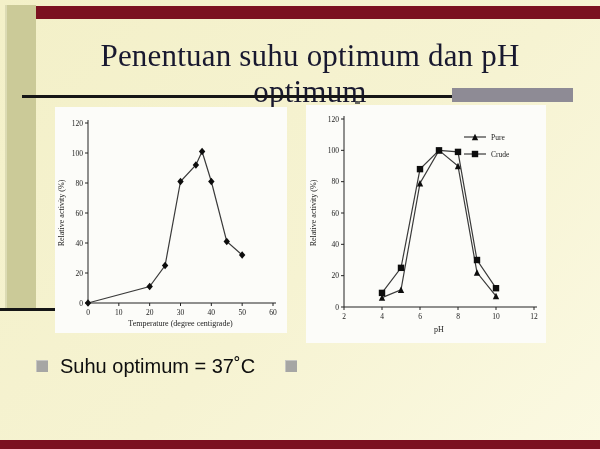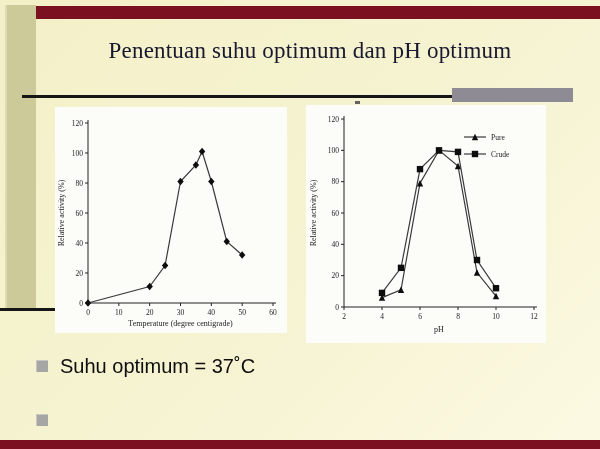--- a/index.html
+++ b/index.html
@@ -9,31 +9,31 @@
     font-family:"Liberation Sans",sans-serif;
   }
   .top-bar{position:absolute;left:36px;top:6px;width:564px;height:13px;background:var(--maroon);}
   .bottom-bar{position:absolute;left:0;top:440px;width:600px;height:9px;background:var(--maroon);}
   .olive-strip{position:absolute;left:5px;top:5px;width:31px;height:304px;background:var(--olive);
     box-shadow:inset 2px 0 0 #DCDBB4;}
   .strip-underline{position:absolute;left:0;top:308px;width:118px;height:3px;background:#161616;}
   .slide-title{
     position:absolute;left:40px;right:20px;top:38px;margin:0;
     text-align:center;font-family:"Liberation Serif",serif;font-weight:normal;
-    font-size:23px;color:var(--title);letter-spacing:.2px;
+    font-size:31px;color:var(--title);letter-spacing:.2px;
   }
   .divider-line{position:absolute;left:22px;top:95px;width:549px;height:3px;background:#161616;}
   .gray-accent{position:absolute;left:452px;top:88px;width:121px;height:14px;background:var(--grayacc);}
   .stray-mark{position:absolute;left:355px;top:101px;width:5px;height:3px;background:#4a4a4a;opacity:.85;}
   .chart-panel{position:absolute;background:#FCFCF9;}
   #left-panel{left:55px;top:107px;width:232px;height:226px;}
   #right-panel{left:306px;top:105px;width:240px;height:238px;}
   svg{display:block;}
   svg text{font-family:"Liberation Serif",serif;fill:#222;}
-  .bullet-list{position:absolute;left:36px;top:354px;display:flex;flex-direction:column;gap:30px;}
+  .bullet-list{position:absolute;left:36px;top:354px;display:flex;flex-direction:row;gap:30px;}
   .bullet-item{display:flex;align-items:flex-start;}
   .bullet-square{width:12px;height:12px;margin:6px 12px 0 0;background:var(--bullet);
     box-shadow:inset 1px 1px 0 #C6C6C2;flex:0 0 auto;}
   .bullet-text{font-size:20px;color:#0E0E0E;line-height:1.2;}
 </style>
 </head>
 <body>
 
 <div id="slide" style="--maroon: #7B1120; --olive: #CBCA98; --grayacc: #8E8B95; --title: #18182F; --bullet: #A6A6A4;">
   <div class="top-bar"></div>

